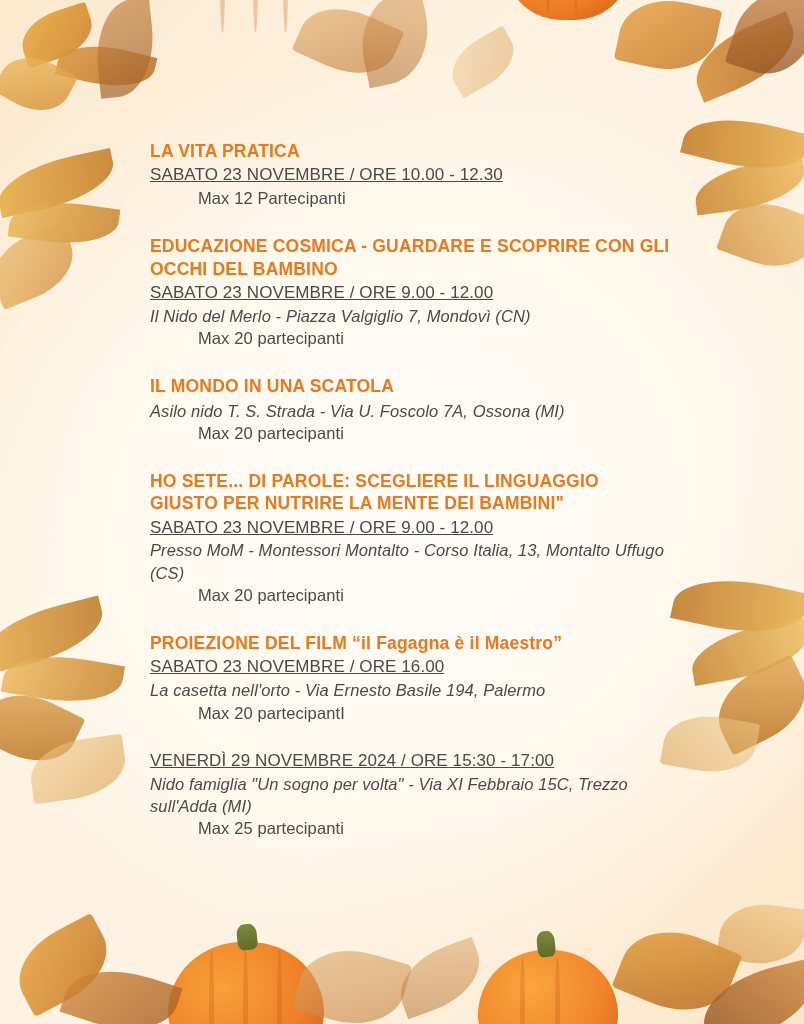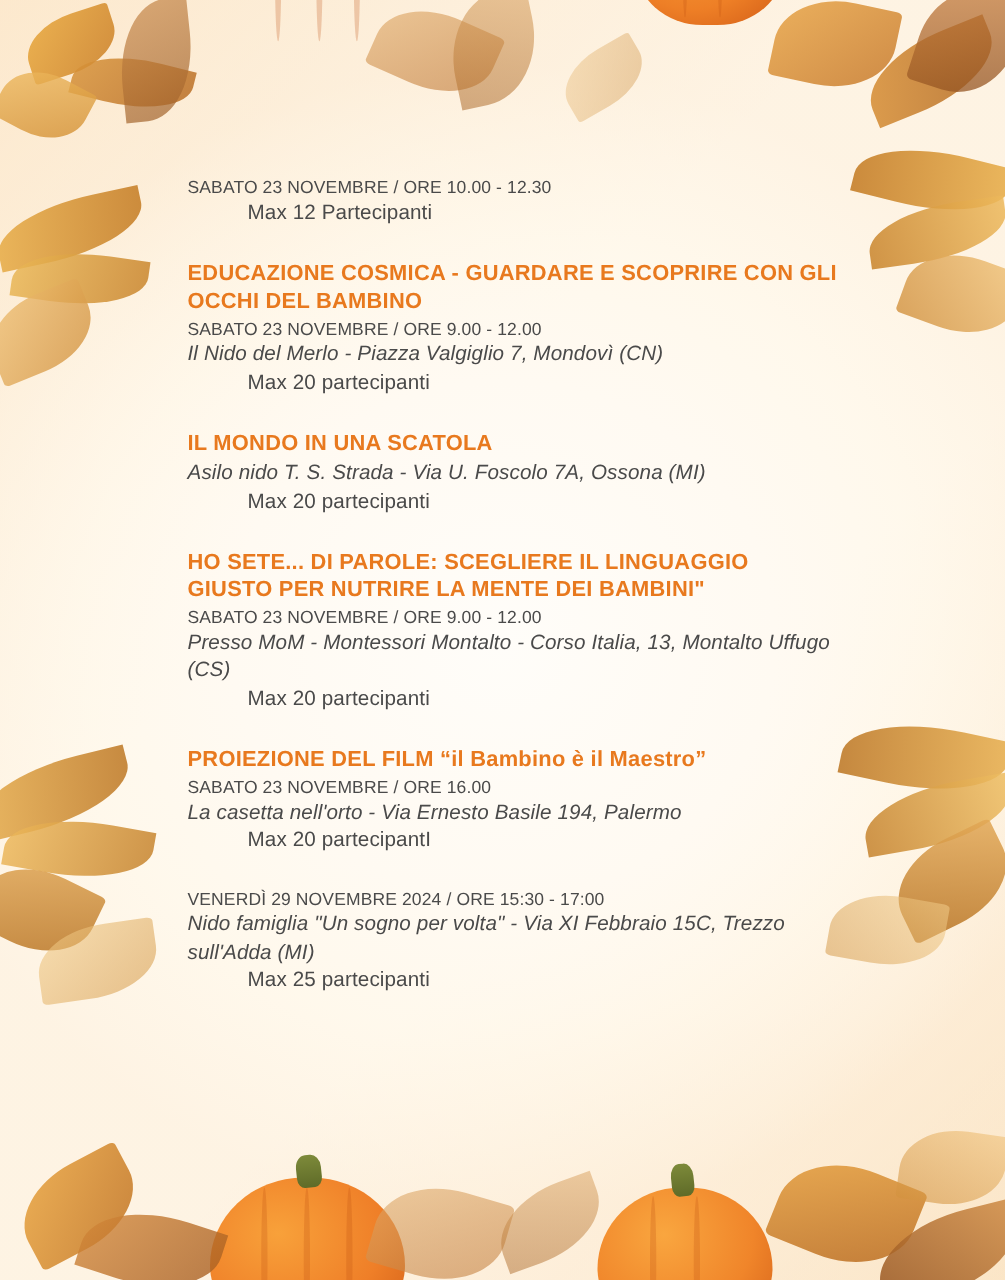--- a/index.html
+++ b/index.html
@@ -84,23 +84,24 @@
   .entry-title {
     color: #e8791e;
     font-weight: bold;
     font-size: 17.5px;
     line-height: 1.27;
     letter-spacing: 0.2px;
     margin-bottom: 2px;
   }
   .entry-when {
     color: #4a4a4a;
-    font-size: 14px;
+    font-size: 17px;
     line-height: 1.35;
     letter-spacing: 0.1px;
+    text-decoration: underline;
   }
   .entry-where {
     color: #4a4a4a;
     font-size: 16.5px;
     font-style: italic;
     line-height: 1.35;
     letter-spacing: 0.1px;
   }
   .entry-max {
     color: #4a4a4a;
@@ -185,20 +186,21 @@
     <div class="leaf" style="left:300px;bottom:0px;width:104px;height:74px;background:linear-gradient(150deg,#e3b070,#c07a3a);transform:rotate(16deg);opacity:.6;"></div>
     <div class="leaf thin" style="left:396px;bottom:18px;width:88px;height:56px;background:linear-gradient(200deg,#d9a05c,#ae6c2c);transform:rotate(-20deg);opacity:.5;"></div>
     <div class="leaf" style="left:622px;bottom:14px;width:110px;height:78px;background:linear-gradient(150deg,#e7a03c,#b5661c);transform:rotate(22deg);"></div>
     <div class="leaf thin" style="left:700px;bottom:-10px;width:116px;height:62px;background:linear-gradient(230deg,#cf8b44,#94521d);transform:rotate(-14deg);opacity:.85;"></div>
     <div class="leaf" style="left:720px;bottom:60px;width:84px;height:60px;background:linear-gradient(200deg,#f0c27a,#d2913d);transform:rotate(8deg);opacity:.6;"></div>
   </div>
 
   <div class="content">
 
     <div class="entry">
+      <div class="entry-title">LA VITA PRATICA</div>
       <div class="entry-when">SABATO 23 NOVEMBRE / ORE 10.00 - 12.30</div>
       <div class="entry-max">Max 12 Partecipanti</div>
     </div>
 
     <div class="entry">
       <div class="entry-title">EDUCAZIONE COSMICA - GUARDARE E SCOPRIRE CON GLI OCCHI DEL BAMBINO</div>
       <div class="entry-when">SABATO 23 NOVEMBRE / ORE 9.00 - 12.00</div>
       <div class="entry-where">Il Nido del Merlo - Piazza Valgiglio 7, Mondovì (CN)</div>
       <div class="entry-max">Max 20 partecipanti</div>
     </div>
@@ -210,21 +212,21 @@
     </div>
 
     <div class="entry">
       <div class="entry-title">HO SETE... DI PAROLE: SCEGLIERE IL LINGUAGGIO GIUSTO PER NUTRIRE LA MENTE DEI BAMBINI"</div>
       <div class="entry-when">SABATO 23 NOVEMBRE / ORE 9.00 - 12.00</div>
       <div class="entry-where">Presso MoM - Montessori Montalto - Corso Italia, 13, Montalto Uffugo (CS)</div>
       <div class="entry-max">Max 20 partecipanti</div>
     </div>
 
     <div class="entry">
-      <div class="entry-title">PROIEZIONE DEL FILM “il Bambino è il Maestro”</div>
+      <div class="entry-title">PROIEZIONE DEL FILM “il Fagagna è il Maestro”</div>
       <div class="entry-when">SABATO 23 NOVEMBRE / ORE 16.00</div>
       <div class="entry-where">La casetta nell'orto - Via Ernesto Basile 194, Palermo</div>
       <div class="entry-max">Max 20 partecipantI</div>
     </div>
 
     <div class="entry">
       <div class="entry-when">VENERDÌ 29 NOVEMBRE 2024 / ORE 15:30 - 17:00</div>
       <div class="entry-where">Nido famiglia "Un sogno per volta" - Via XI Febbraio 15C, Trezzo sull'Adda (MI)</div>
       <div class="entry-max">Max 25 partecipanti</div>
     </div>

